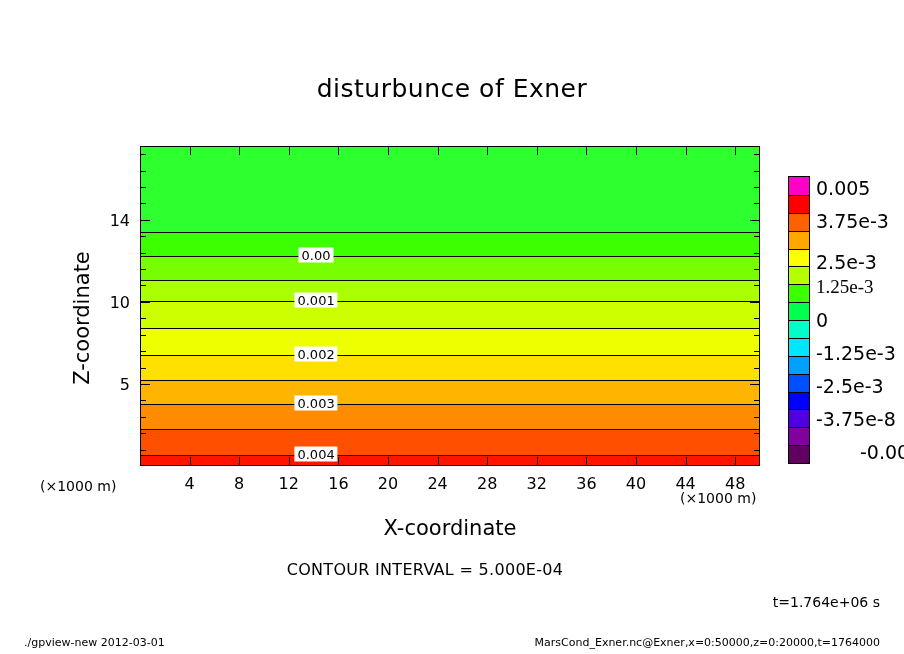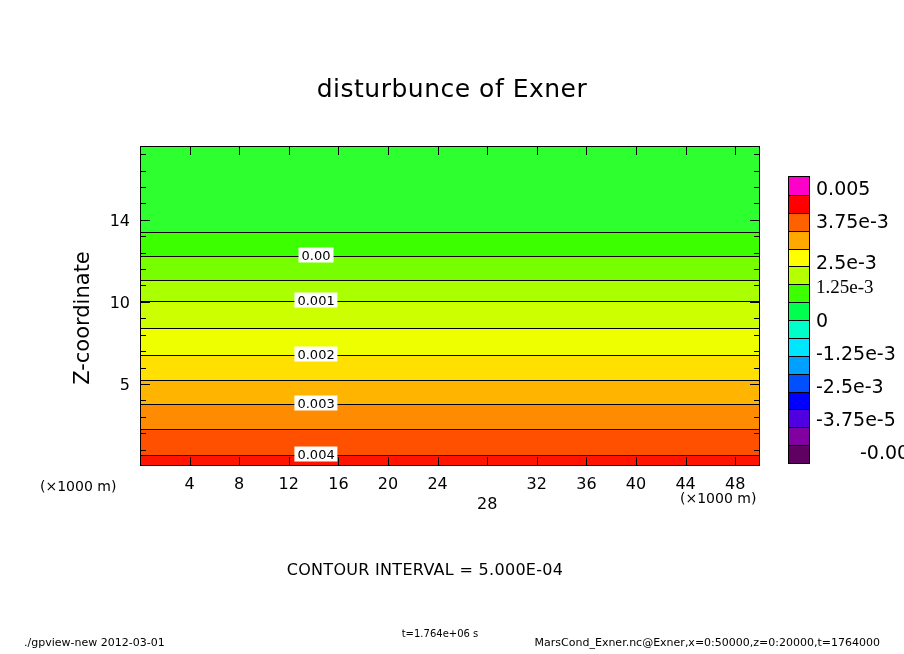--- a/index.html
+++ b/index.html
@@ -158,24 +158,24 @@
   #contour-interval {
     left: 0;
     top: 560px;
     width: 850px;
     text-align: center;
     font-size: 16px;
     letter-spacing: 0.3px;
   }
   #time-stamp {
     left: 0;
-    top: 628px;
+    top: 594px;
     width: 880px;
-    text-align: center;
-    font-size: 10px;
+    text-align: right;
+    font-size: 14px;
   }
   #footer-left {
     left: 24px;
     top: 636px;
     font-size: 11px;
   }
   #footer-right {
     left: 500px;
     top: 636px;
     width: 380px;
@@ -282,40 +282,41 @@
       <div class="tick-y abs" style="left: 140px; top: 154.205px; width: 6px;"></div>
       <div class="tick-y abs" style="left: 754px; top: 154.205px; width: 6px;"></div>
     </div>
   <div id="x-tick-labels">
       <div class="axis-num" style="left: 189.6px; top: 474px;">4</div>
       <div class="axis-num" style="left: 239.2px; top: 474px;">8</div>
       <div class="axis-num" style="left: 288.8px; top: 474px;">12</div>
       <div class="axis-num" style="left: 338.4px; top: 474px;">16</div>
       <div class="axis-num" style="left: 388px; top: 474px;">20</div>
       <div class="axis-num" style="left: 437.6px; top: 474px;">24</div>
-      <div class="axis-num" style="left: 487.2px; top: 474px; margin-top: 20px;">28</div>
+      <div class="axis-num" style="left: 487.2px; top: 474px;">28</div>
       <div class="axis-num" style="left: 536.8px; top: 474px;">32</div>
       <div class="axis-num" style="left: 586.4px; top: 474px;">36</div>
       <div class="axis-num" style="left: 636px; top: 474px;">40</div>
       <div class="axis-num" style="left: 685.6px; top: 474px;">44</div>
       <div class="axis-num" style="left: 735.2px; top: 474px;">48</div>
     </div>
   <div id="y-tick-labels">
       <div class="axis-num-y" style="left: 84px; width: 46px; top: 383.949px;">5</div>
       <div class="axis-num-y" style="left: 84px; width: 46px; top: 301.897px;">10</div>
       <div class="axis-num-y" style="left: 84px; width: 46px; top: 219.846px;">14</div>
     </div>
   <div id="contour-labels">
       <div class="contour-label" style="left: 316.08px; top: 255.128px; position: absolute; background: rgb(255, 255, 255);">0.00</div>
       <div class="contour-label" style="left: 316.08px; top: 300.256px; position: absolute; background: rgb(255, 255, 255);">0.001</div>
       <div class="contour-label" style="left: 316.08px; top: 353.59px; position: absolute; background: rgb(255, 255, 255);">0.002</div>
       <div class="contour-label" style="left: 316.08px; top: 402.821px; position: absolute; background: rgb(255, 255, 255);">0.003</div>
       <div class="contour-label" style="left: 316.08px; top: 453.692px; position: absolute; background: rgb(255, 255, 255);">0.004</div>
     </div>
 
+  <div id="x-axis-title" class="abs">X-coordinate</div>
   <div id="y-axis-title" class="abs">Z-coordinate</div>
   <div id="x-unit-left" class="abs">(×1000 m)</div>
   <div id="x-unit-right" class="abs">(×1000 m)</div>
 
   <div id="colorbar" class="abs">
       <div class="cb-seg" style="top: 0px; height: 18.375px; background: rgb(255, 0, 200);"></div>
       <div class="cb-seg" style="top: 17.875px; height: 18.375px; background: rgb(255, 0, 0);"></div>
       <div class="cb-seg" style="top: 35.75px; height: 18.375px; background: rgb(255, 96, 0);"></div>
       <div class="cb-seg" style="top: 53.625px; height: 18.375px; background: rgb(255, 168, 0);"></div>
       <div class="cb-seg" style="top: 71.5px; height: 18.375px; background: rgb(255, 255, 0);"></div>
@@ -347,21 +348,21 @@
       <div class="cb-div" style="top: 268.125px;"></div>
     </div>
   <div id="colorbar-labels">
       <div class="cb-label abs" style="top: 188px;">0.005</div>
       <div class="cb-label abs" style="top: 221px;">3.75e-3</div>
       <div class="cb-label abs" style="top: 262px;">2.5e-3</div>
       <div class="cb-label abs" style="top: 287px; font-family: Liberation Serif, serif;">1.25e-3</div>
       <div class="cb-label abs" style="top: 320px;">0</div>
       <div class="cb-label abs" style="top: 353px;">-1.25e-3</div>
       <div class="cb-label abs" style="top: 386px;">-2.5e-3</div>
-      <div class="cb-label abs" style="top: 419px;">-3.75e-5</div>
+      <div class="cb-label abs" style="top: 419px;">-3.75e-8</div>
       <div class="cb-label abs" style="top: 452px; margin-left: 44px;">-0.005</div>
     </div>
 
   <div id="contour-interval" class="abs">CONTOUR INTERVAL = 5.000E-04</div>
   <div id="time-stamp" class="abs">t=1.764e+06 s</div>
   <div id="footer-left" class="abs">./gpview-new  2012-03-01</div>
   <div id="footer-right" class="abs">MarsCond_Exner.nc@Exner,x=0:50000,z=0:20000,t=1764000</div>
 
 </div>
 

